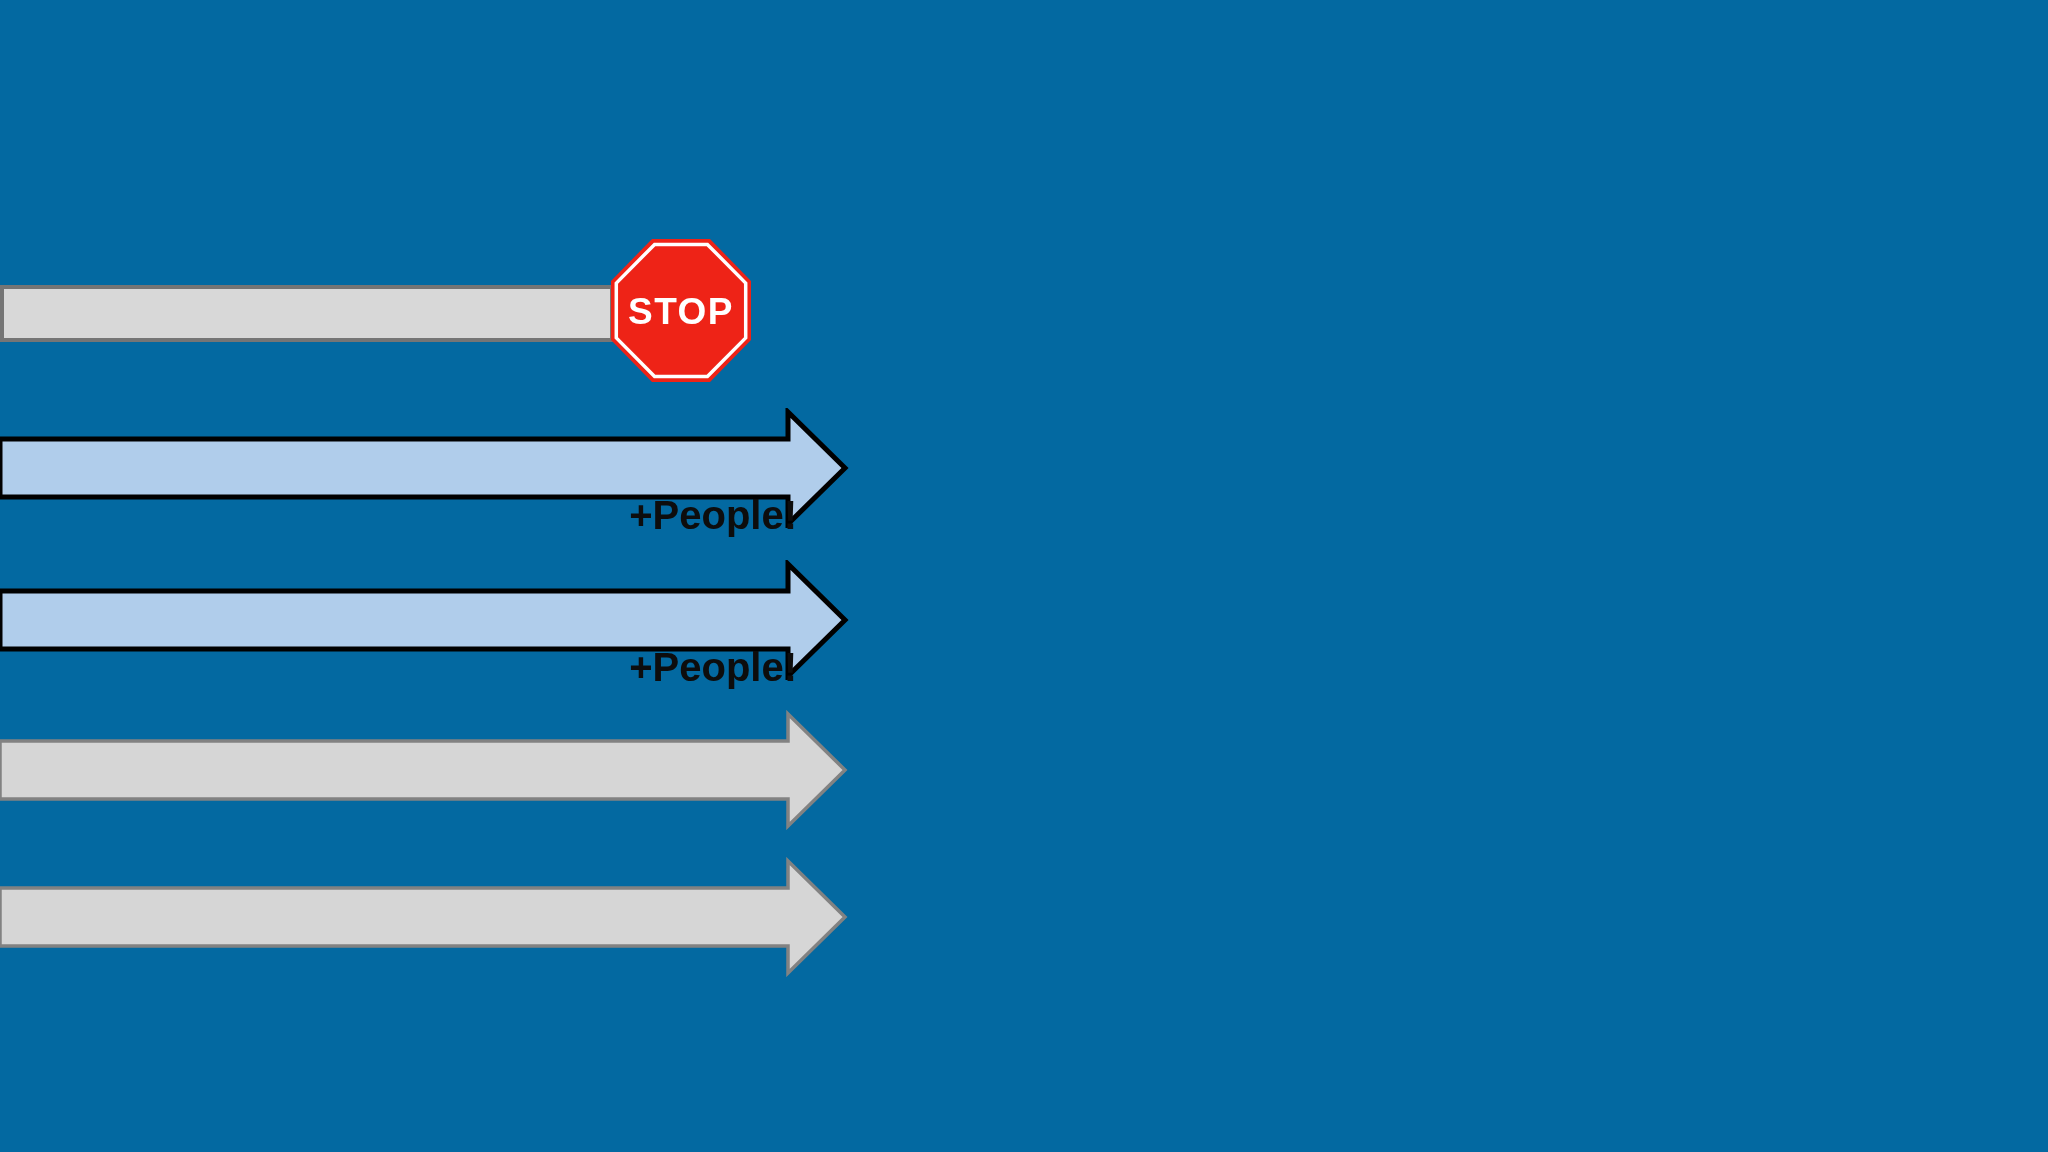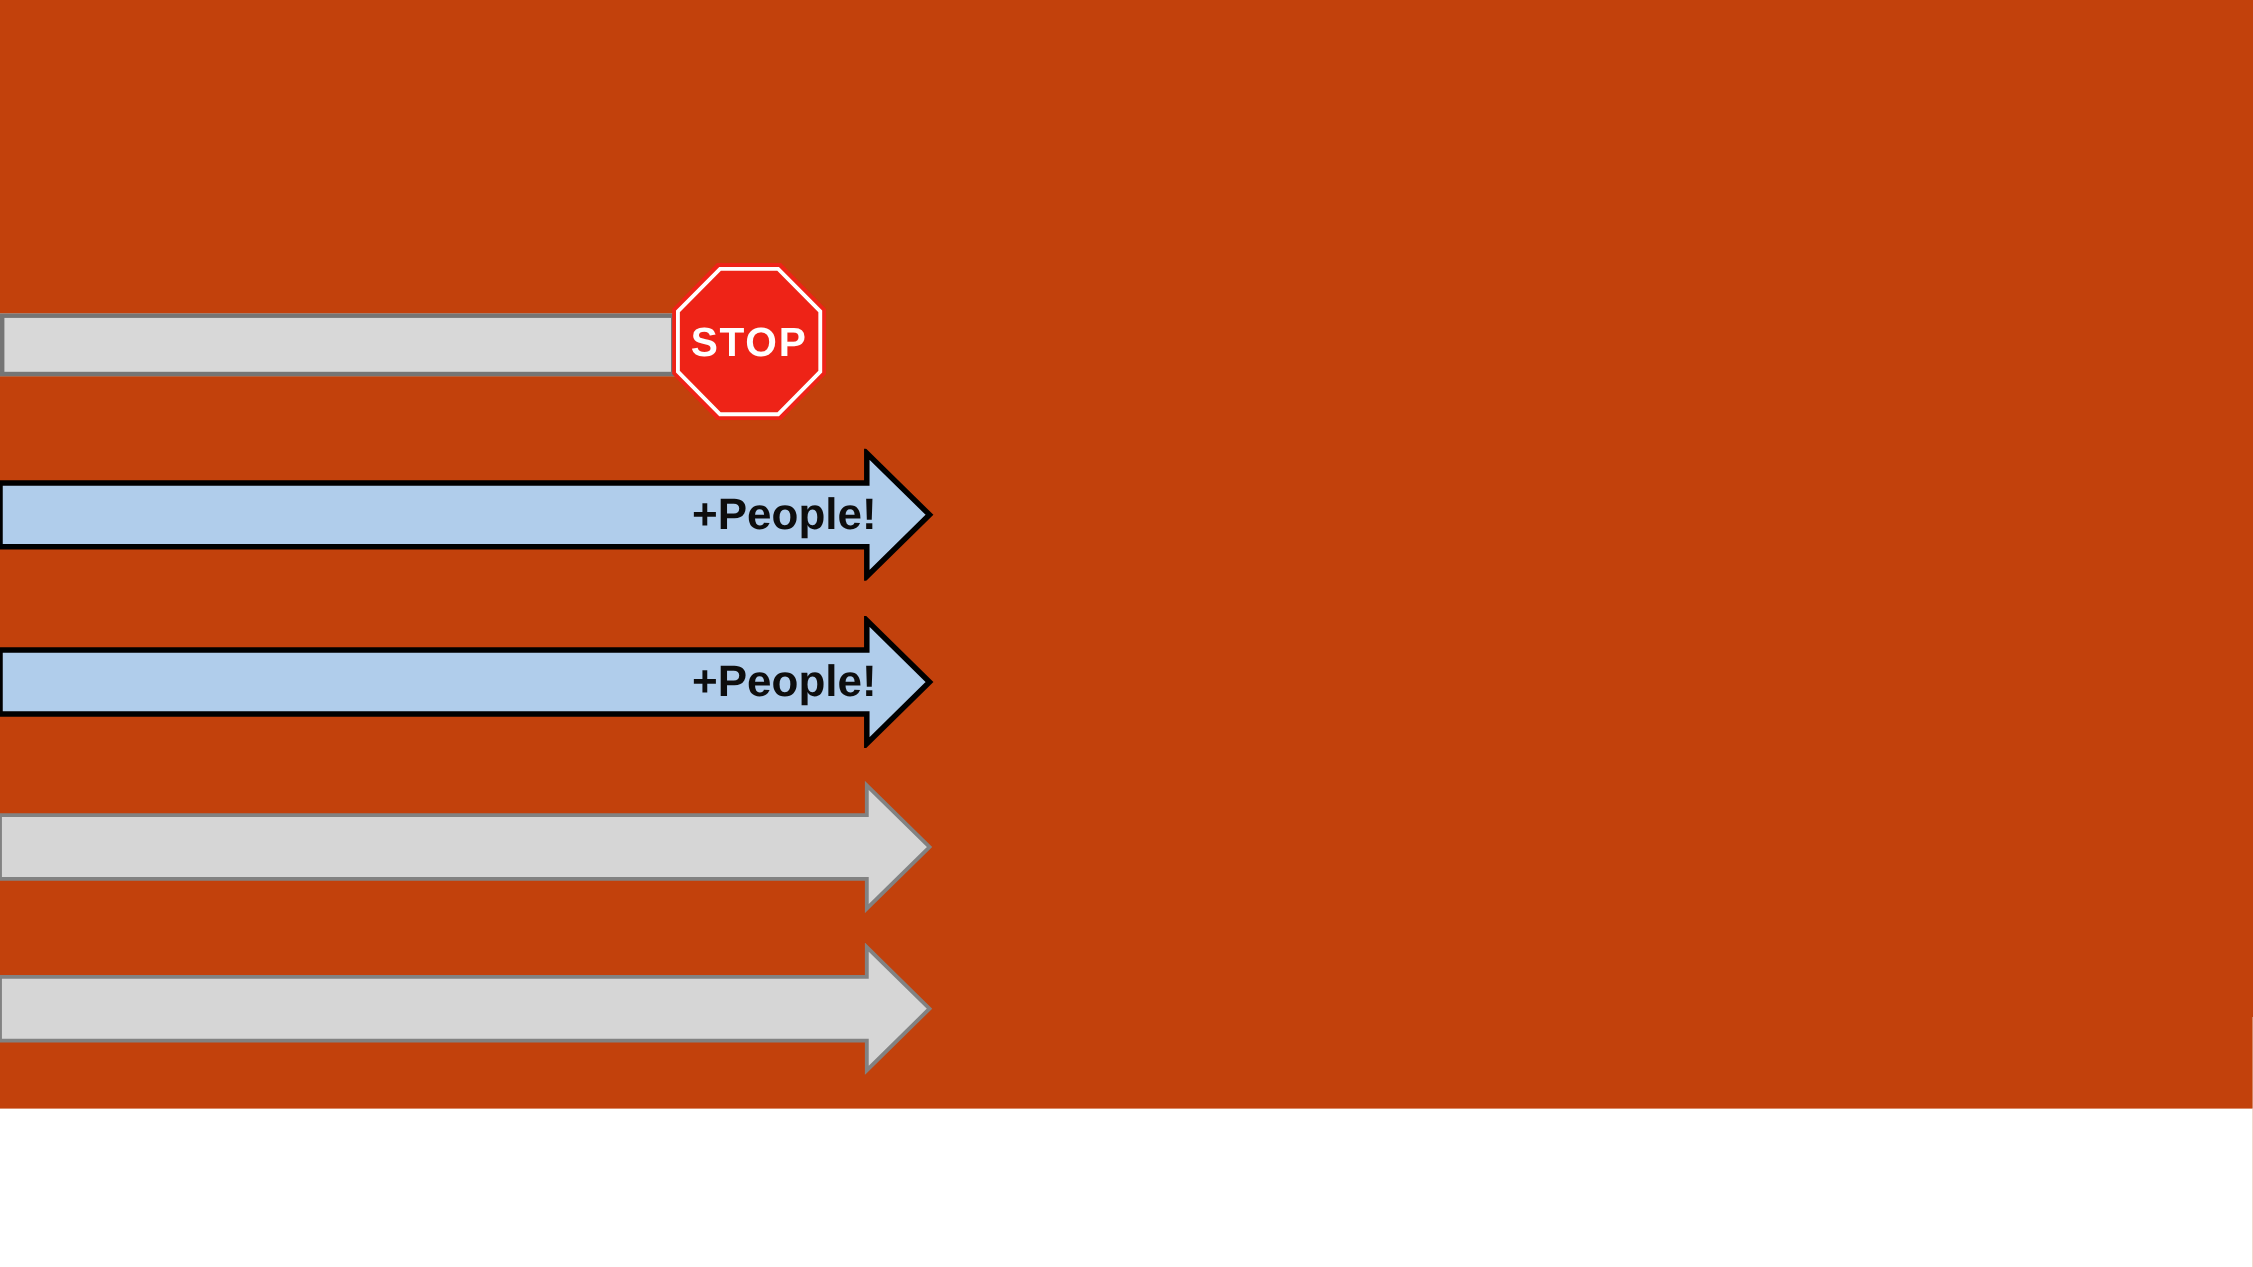--- a/index.html
+++ b/index.html
@@ -3,22 +3,22 @@
 <meta charset="utf-8">
 <style>
   html, body {
     margin: 0;
     padding: 0;
     background: #ffffff;
   }
   .stage {
     position: relative;
     width: 2048px;
-    height: 1008px;
-    background: #c2410c;
+    height: 1152px;
+    background: #0369a1;
     overflow: hidden;
     font-family: "Liberation Sans", sans-serif;
   }
   .blocked-bar {
     position: absolute;
     left: 0;
     top: 285px;
     width: 614px;
     height: 57px;
     box-sizing: border-box;
@@ -48,20 +48,21 @@
     width: 797px;
     height: 60px;
     display: flex;
     align-items: center;
     justify-content: flex-end;
     font-size: 40px;
     font-weight: bold;
     color: #0d0d0d;
     white-space: nowrap;
     pointer-events: none;
+    margin-top: 47px;
   }
   .label-1 { top: 438px; }
   .label-2 { top: 590px; }
   .stop-text {
     font-family: "Liberation Sans", sans-serif;
     font-size: 37px;
     font-weight: bold;
     letter-spacing: 1.5px;
   }
 </style>

